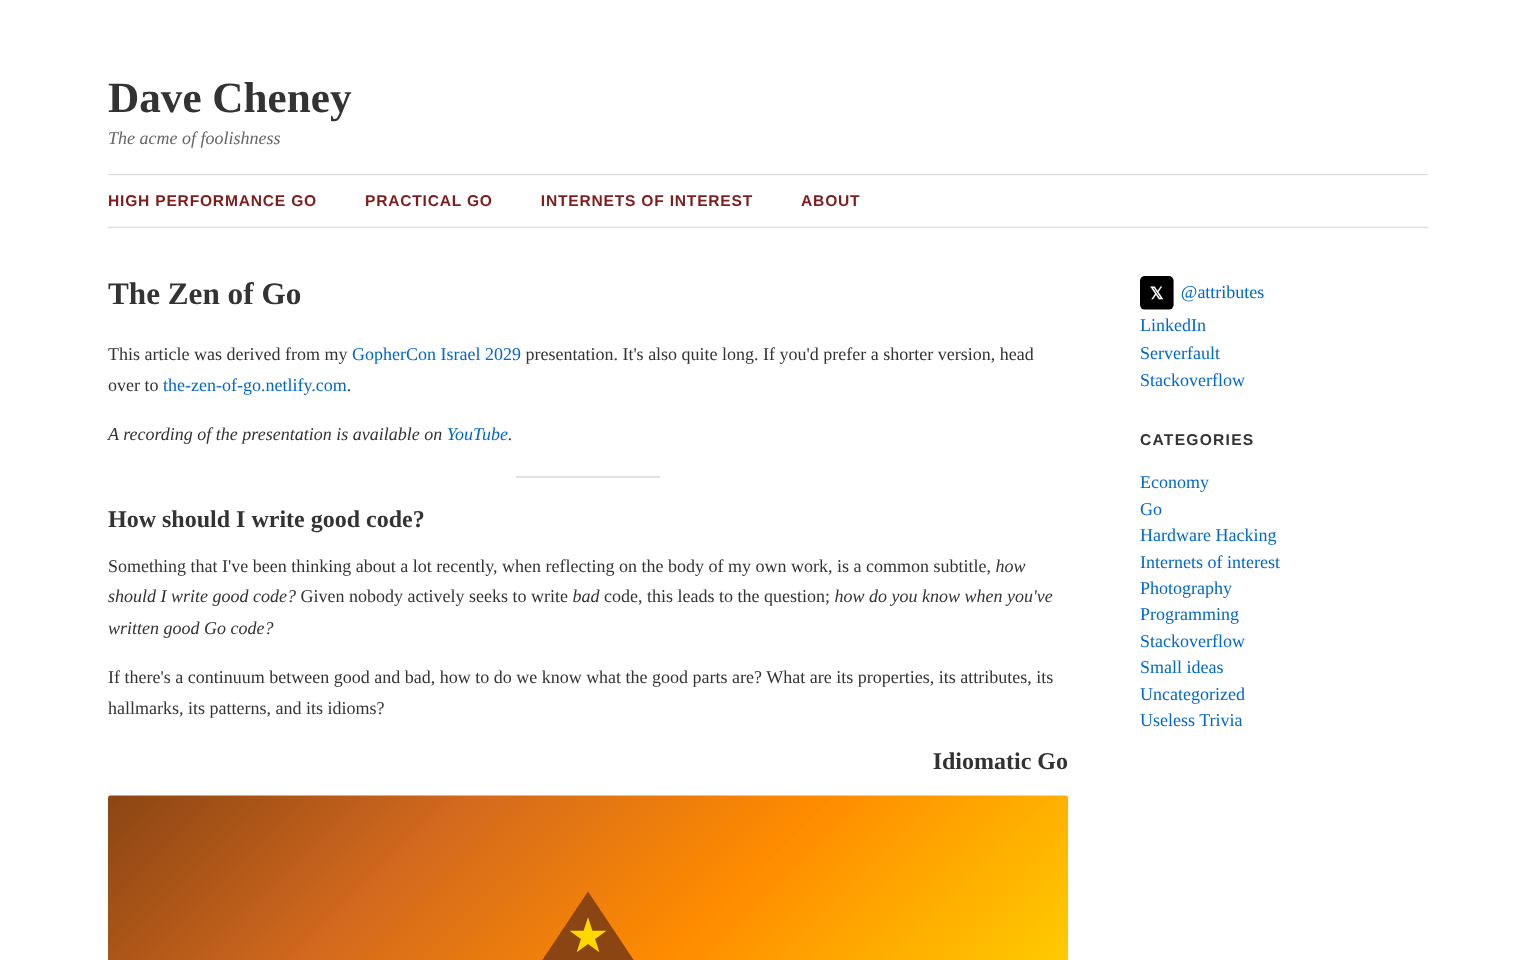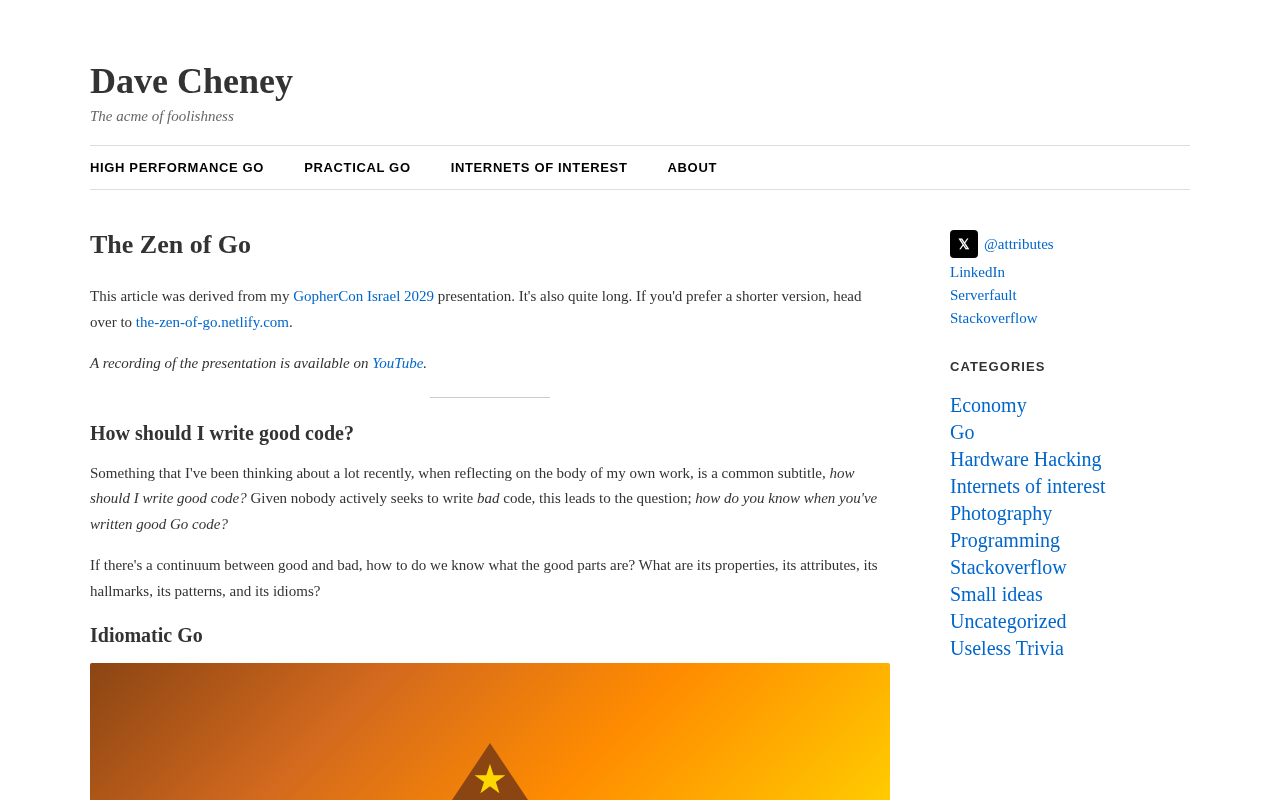--- a/index.html
+++ b/index.html
@@ -53,21 +53,21 @@
       gap: 0;
     }
 
     nav ul li a {
       display: block;
       padding: 14px 20px;
       font-size: 13px;
       font-family: Arial, sans-serif;
       font-weight: 600;
       letter-spacing: 0.05em;
-      color: #000000;
+      color: #7f1d1d;
       text-decoration: none;
       text-transform: uppercase;
     }
 
     nav ul li:first-child a {
       padding-left: 0;
     }
 
     .content-wrapper {
       display: flex;
@@ -121,20 +121,21 @@
       margin-bottom: 16px;
       margin-top: 8px;
     }
 
     .idiomatic-title {
       font-size: 20px;
       font-weight: bold;
       color: #333;
       margin-top: 20px;
       margin-bottom: 16px;
+      text-align: right;
     }
 
     .post-image-placeholder {
       width: 100%;
       height: 200px;
       background: linear-gradient(135deg, #8B4513 0%, #D2691E 30%, #FF8C00 60%, #FFD700 100%);
       border-radius: 2px;
       display: flex;
       align-items: center;
       justify-content: center;
@@ -214,21 +215,21 @@
 
     .categories-list {
       list-style: none;
     }
 
     .categories-list li {
       margin-bottom: 4px;
     }
 
     .categories-list li a {
-      font-size: 20px;
+      font-size: 15px;
       color: #0066cc;
       text-decoration: none;
     }
 
     .page-wrapper {
       background: #fff;
       padding-top: 20px;
       padding-bottom: 60px;
     }
   </style>

